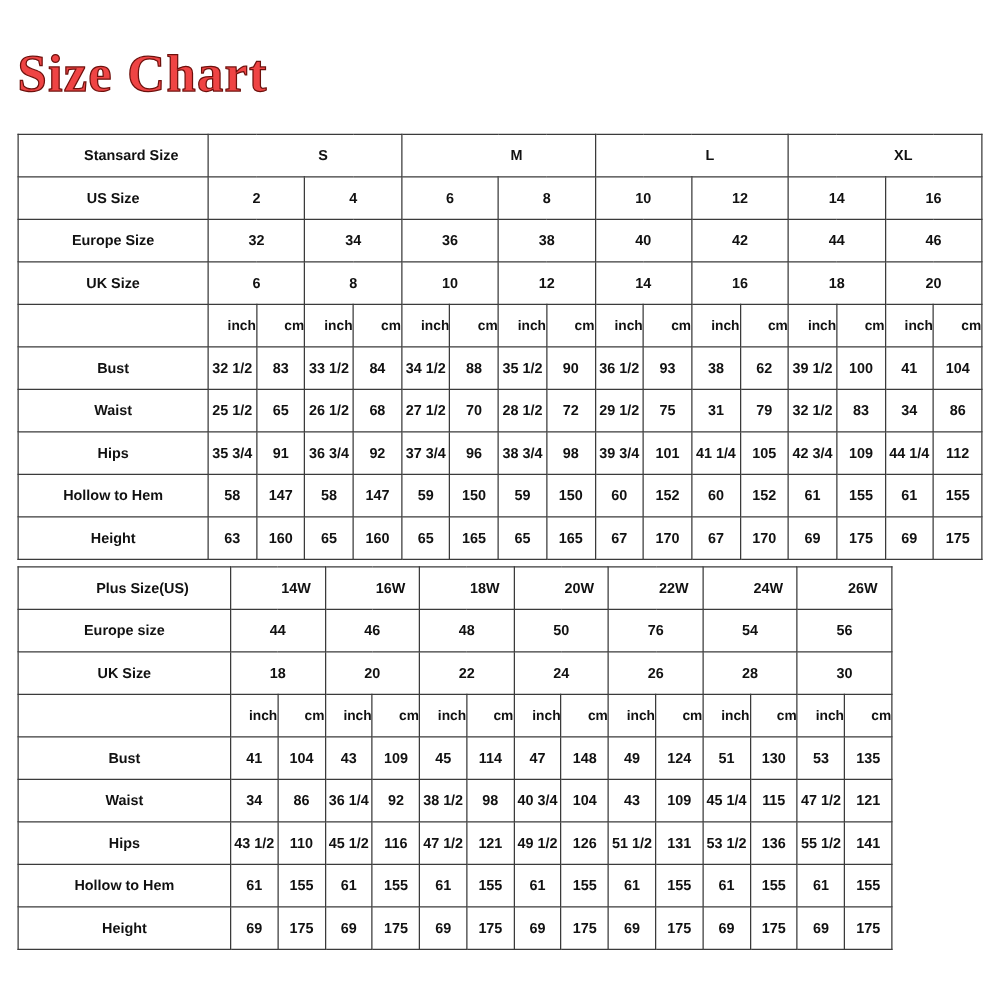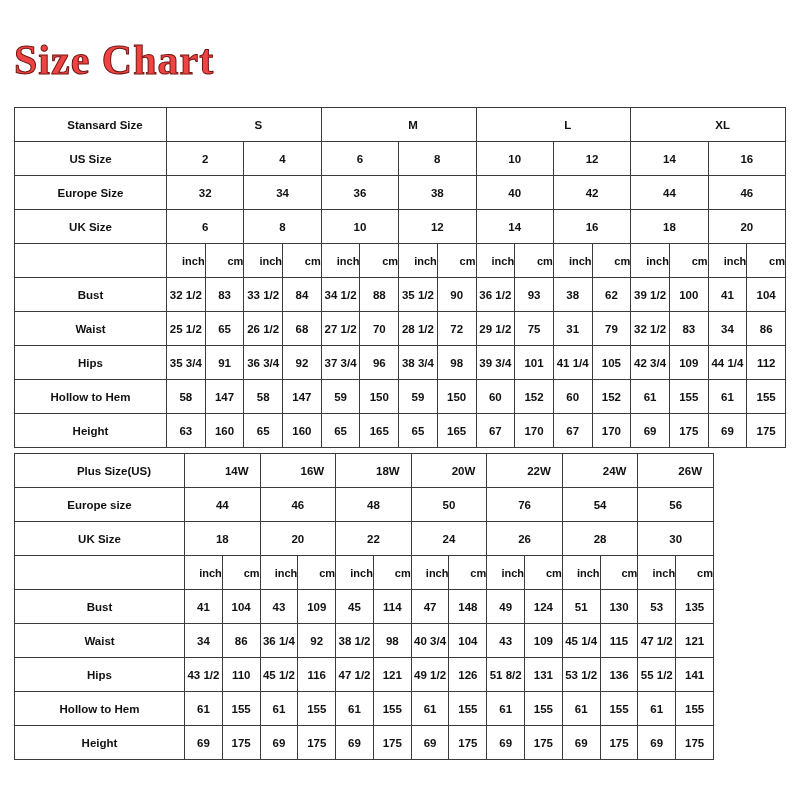--- a/index.html
+++ b/index.html
@@ -345,21 +345,21 @@
       <tr>
         <td class="lblcol rowlabel">Hips</td>
         <td>43 1/2</td>
         <td>110</td>
         <td>45 1/2</td>
         <td>116</td>
         <td>47 1/2</td>
         <td>121</td>
         <td>49 1/2</td>
         <td>126</td>
-        <td>51 8/2</td>
+        <td>51 1/2</td>
         <td>131</td>
         <td>53 1/2</td>
         <td>136</td>
         <td>55 1/2</td>
         <td>141</td>
       </tr>
 
       <tr>
         <td class="lblcol rowlabel">Hollow to Hem</td>
         <td>61</td>

